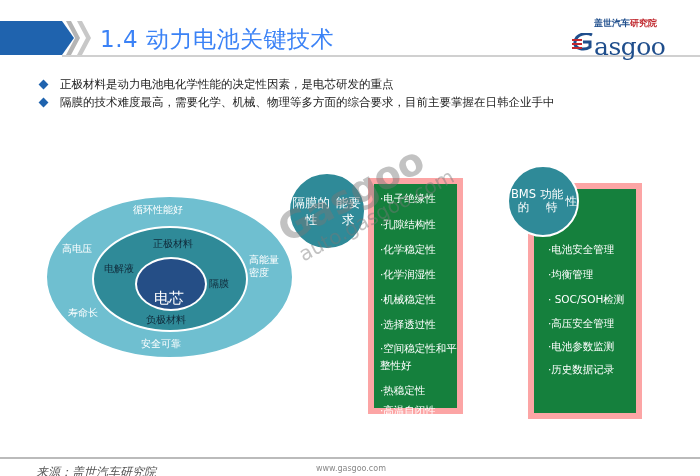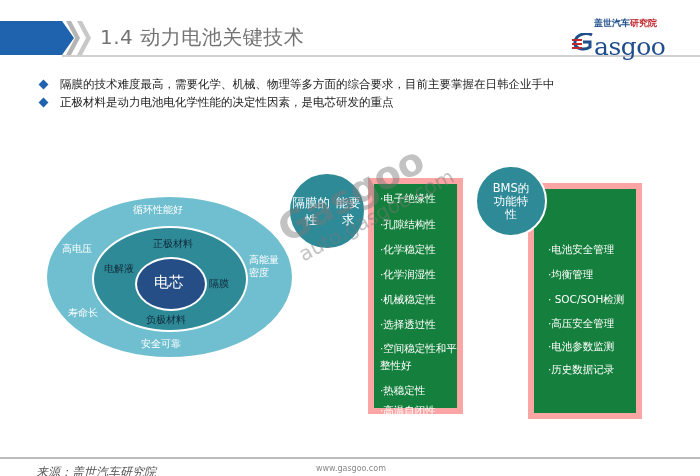--- a/index.html
+++ b/index.html
@@ -1,37 +1,37 @@
 <!DOCTYPE html>
 <html><head>
 <meta charset="utf-8">
 <style>
   html,body{margin:0;padding:0;}
   body{width:700px;height:476px;position:relative;background:#ffffff;overflow:hidden;font-family:"DejaVu Sans","Liberation Sans",sans-serif;}
   .abs{position:absolute;}
   .hdr-bar{left:0;top:21px;width:62px;height:34px;background:#1f63ae;}
   .hdr-arrow{left:62px;top:21px;width:0;height:0;border-top:17px solid transparent;border-bottom:17px solid transparent;border-left:12px solid #1f63ae;}
   .chev{top:21px;width:14px;height:34px;}
-  .title{left:100px;top:24px;font-size:20px;color:#737373;white-space:nowrap;letter-spacing:0.5px;}
+  .title{left:100px;top:24px;font-size:23px;color:#3b82f6;white-space:nowrap;letter-spacing:0.5px;}
   .hdr-rule{left:62px;top:55px;width:638px;height:2px;background:#d0d0d0;}
   .logo-cn{left:594px;top:17px;font-size:9px;font-weight:bold;color:#1f4e8c;white-space:nowrap;}
   .logo-cn .red{color:#c0282e;}
   .logo-en{left:580px;top:24px;font-family:"DejaVu Serif","Liberation Serif",serif;font-size:25px;color:#1f4e8c;white-space:nowrap;letter-spacing:-0.5px;margin-top:8px;}
   .logo-stripes{left:572px;top:33px;width:22px;height:18px;}
   .bullets{left:38px;top:76px;}
   .bullet{position:relative;height:17.5px;font-size:11.5px;color:#222;white-space:nowrap;padding-left:22px;line-height:17px;}
   .bullet .dia{position:absolute;left:2px;top:5px;width:7px;height:7px;background:#1f63ae;transform:rotate(45deg);}
   .ell{border-radius:50%;}
   .outer{left:45px;top:195px;width:245px;height:160px;background:#6fbfd0;border:2px solid #ffffff;}
   .inner{left:92px;top:226px;width:152px;height:102px;background:#2f8a98;border:2px solid #ffffff;}
   .core{left:135px;top:257px;width:68px;height:50px;background:#254e86;border:2px solid #ffffff;}
   .lbl{font-size:10px;white-space:nowrap;}
   .lbl-w{color:#ffffff;}
   .lbl-d{color:#102a3a;font-family:Liberation Mono, monospace;}
-  .core-lbl{font-size:15px;color:#ffffff;}
+  .core-lbl{font-size:15px;color:#ffffff;margin-top:16px;}
   .circ{border-radius:50%;background:#2f8a98;border:2px solid #ffffff;color:#ffffff;text-align:center;display:flex;align-items:center;justify-content:center;box-sizing:border-box;}
   .box{background:#15803d;border:6px solid #fca5a5;box-sizing:border-box;}
   .item{position:absolute;font-size:10.5px;color:#ffffff;white-space:nowrap;line-height:15px;}
   .footer-rule{left:0;top:457px;width:700px;height:2px;background:#bbbbbb;}
   .src{left:36px;top:464px;font-size:12px;color:#555;font-style:italic;white-space:nowrap;}
   .url{left:316px;top:464px;font-size:8px;color:#888;white-space:nowrap;}
   .wm{left:272px;top:215px;color:rgba(120,120,120,0.45);transform:rotate(-28deg);transform-origin:left top;white-space:nowrap;}
 </style>
 </head>
 <body>
@@ -50,22 +50,22 @@
 <div class="abs logo-cn"><span>盖世汽车</span><span class="red">研究院</span></div>
 <svg class="abs logo-stripes" viewBox="0 0 22 18">
   <path d="M20,2 C14,-1 4,1 3,9 C2,16 12,18 18,14 L18,9 L11,9" fill="none" stroke="#1f4e8c" stroke-width="3"></path>
   <rect x="0" y="6" width="10" height="2" fill="#c0282e"></rect>
   <rect x="0" y="10" width="10" height="2" fill="#c0282e"></rect>
   <rect x="0" y="14" width="10" height="2" fill="#c0282e"></rect>
 </svg>
 <div class="abs logo-en" style="left:594px">asgoo</div>
 
 <div class="abs bullets">
+  <div class="bullet"><span class="dia"></span><span>正极材料是动力电池电化学性能的决定性因素，是电芯研发的重点</span></div>
   <div class="bullet"><span class="dia"></span><span>隔膜的技术难度最高，需要化学、机械、物理等多方面的综合要求，目前主要掌握在日韩企业手中</span></div>
-  <div class="bullet"><span class="dia"></span><span>正极材料是动力电池电化学性能的决定性因素，是电芯研发的重点</span></div>
 </div>
 
 <div class="abs ell outer"></div>
 <div class="abs ell inner"></div>
 <div class="abs ell core"></div>
 
 <div class="abs lbl lbl-w" style="left:133px;top:203px">循环性能好</div>
 <div class="abs lbl lbl-w" style="left:62px;top:242px">高电压</div>
 <div class="abs lbl lbl-w" style="left:249px;top:253px">高能量</div>
 <div class="abs lbl lbl-w" style="left:249px;top:266px">密度</div>
@@ -97,21 +97,21 @@
 </div>
 
 <div class="abs box" style="left:528px;top:183px;width:114px;height:236px">
   <div class="item" style="left:14px;top:53px">·电池安全管理</div>
   <div class="item" style="left:14px;top:78px">·均衡管理</div>
   <div class="item" style="left:14px;top:103px">· SOC/SOH检测</div>
   <div class="item" style="left:14px;top:127px">·高压安全管理</div>
   <div class="item" style="left:14px;top:150px">·电池参数监测</div>
   <div class="item" style="left:14px;top:173px">·历史数据记录</div>
 </div>
-<div class="abs circ" style="left:475px;top:165px;width:72px;height:72px;flex-direction:column;font-size:11.5px;line-height:13px">
+<div class="abs circ" style="left:507px;top:165px;width:72px;height:72px;flex-direction:row;font-size:11.5px;line-height:13px">
   <span>BMS的</span>
   <span>功能特</span>
   <span>性</span>
 </div>
 
 <div class="abs wm">
   <div style="font-size:38px;font-family:'DejaVu Sans',sans-serif;font-weight:bold;line-height:38px">Gasgoo</div>
   <div style="font-size:20px;line-height:22px;margin-left:6px">auto.gasgoo.com</div>
 </div>
 

